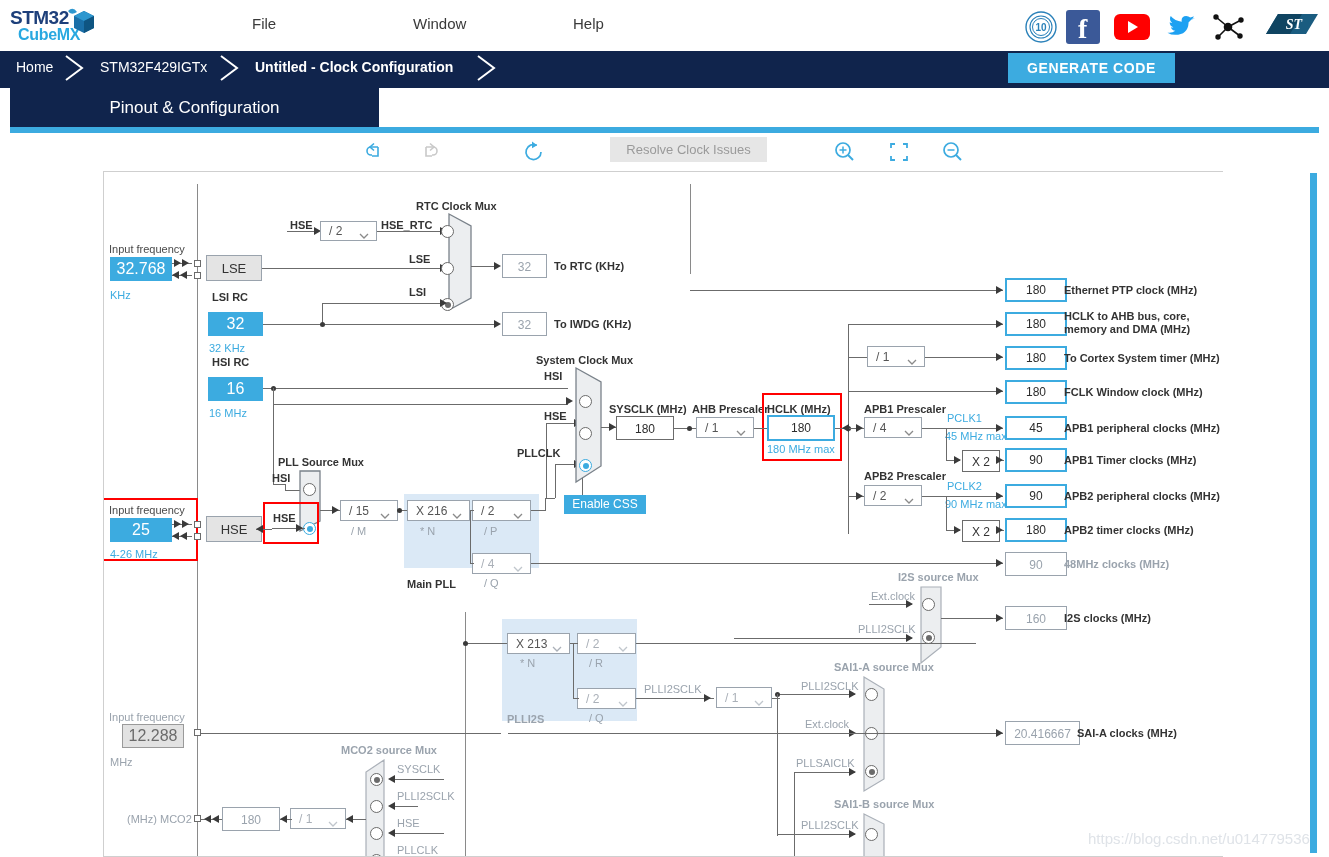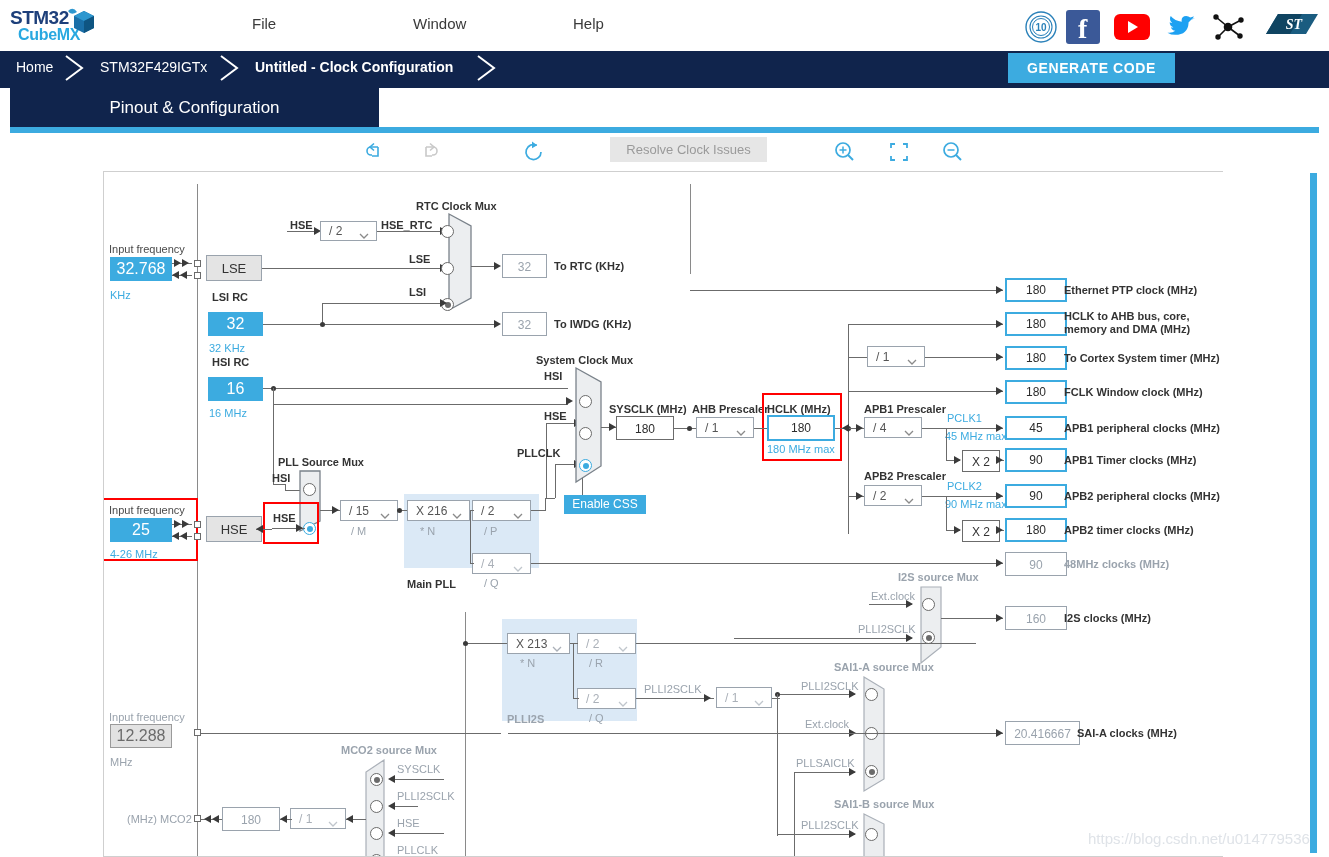--- a/index.html
+++ b/index.html
@@ -115,21 +115,21 @@
   .valbox {
     position:absolute; border:1px solid #9aa3ad; background:#ffffff;
     font-size:12px; color:#9aa3ad; text-align:center; white-space:nowrap;
   }
   .valbox.active { border:2px solid #3cabe0; color:#2c2c2c; }
 
   .srcbox {
     position:absolute; background:#3cabe0; color:#ffffff;
     font-size:16px; text-align:center; white-space:nowrap; cursor:text;
   }
-  .srcbox.dim { background:#e2e2e2; color:#6b6b6b; border:1px solid #9a9a9a;}
+  .srcbox.dim { background:#e2e2e2; color:#6b6b6b; border:1px solid #9a9a9a;margin-left:12px;}
 
   .greybox {
     position:absolute; background:#e4e4e4; border:1px solid #9aa3ad;
     font-size:13px; color:#333333; text-align:center; white-space:nowrap;
   }
 
   .combo {
     position:absolute; border:1px solid #9aa3ad; background:#ffffff;
     font-size:12px; color:#555555; cursor:pointer;
   }

